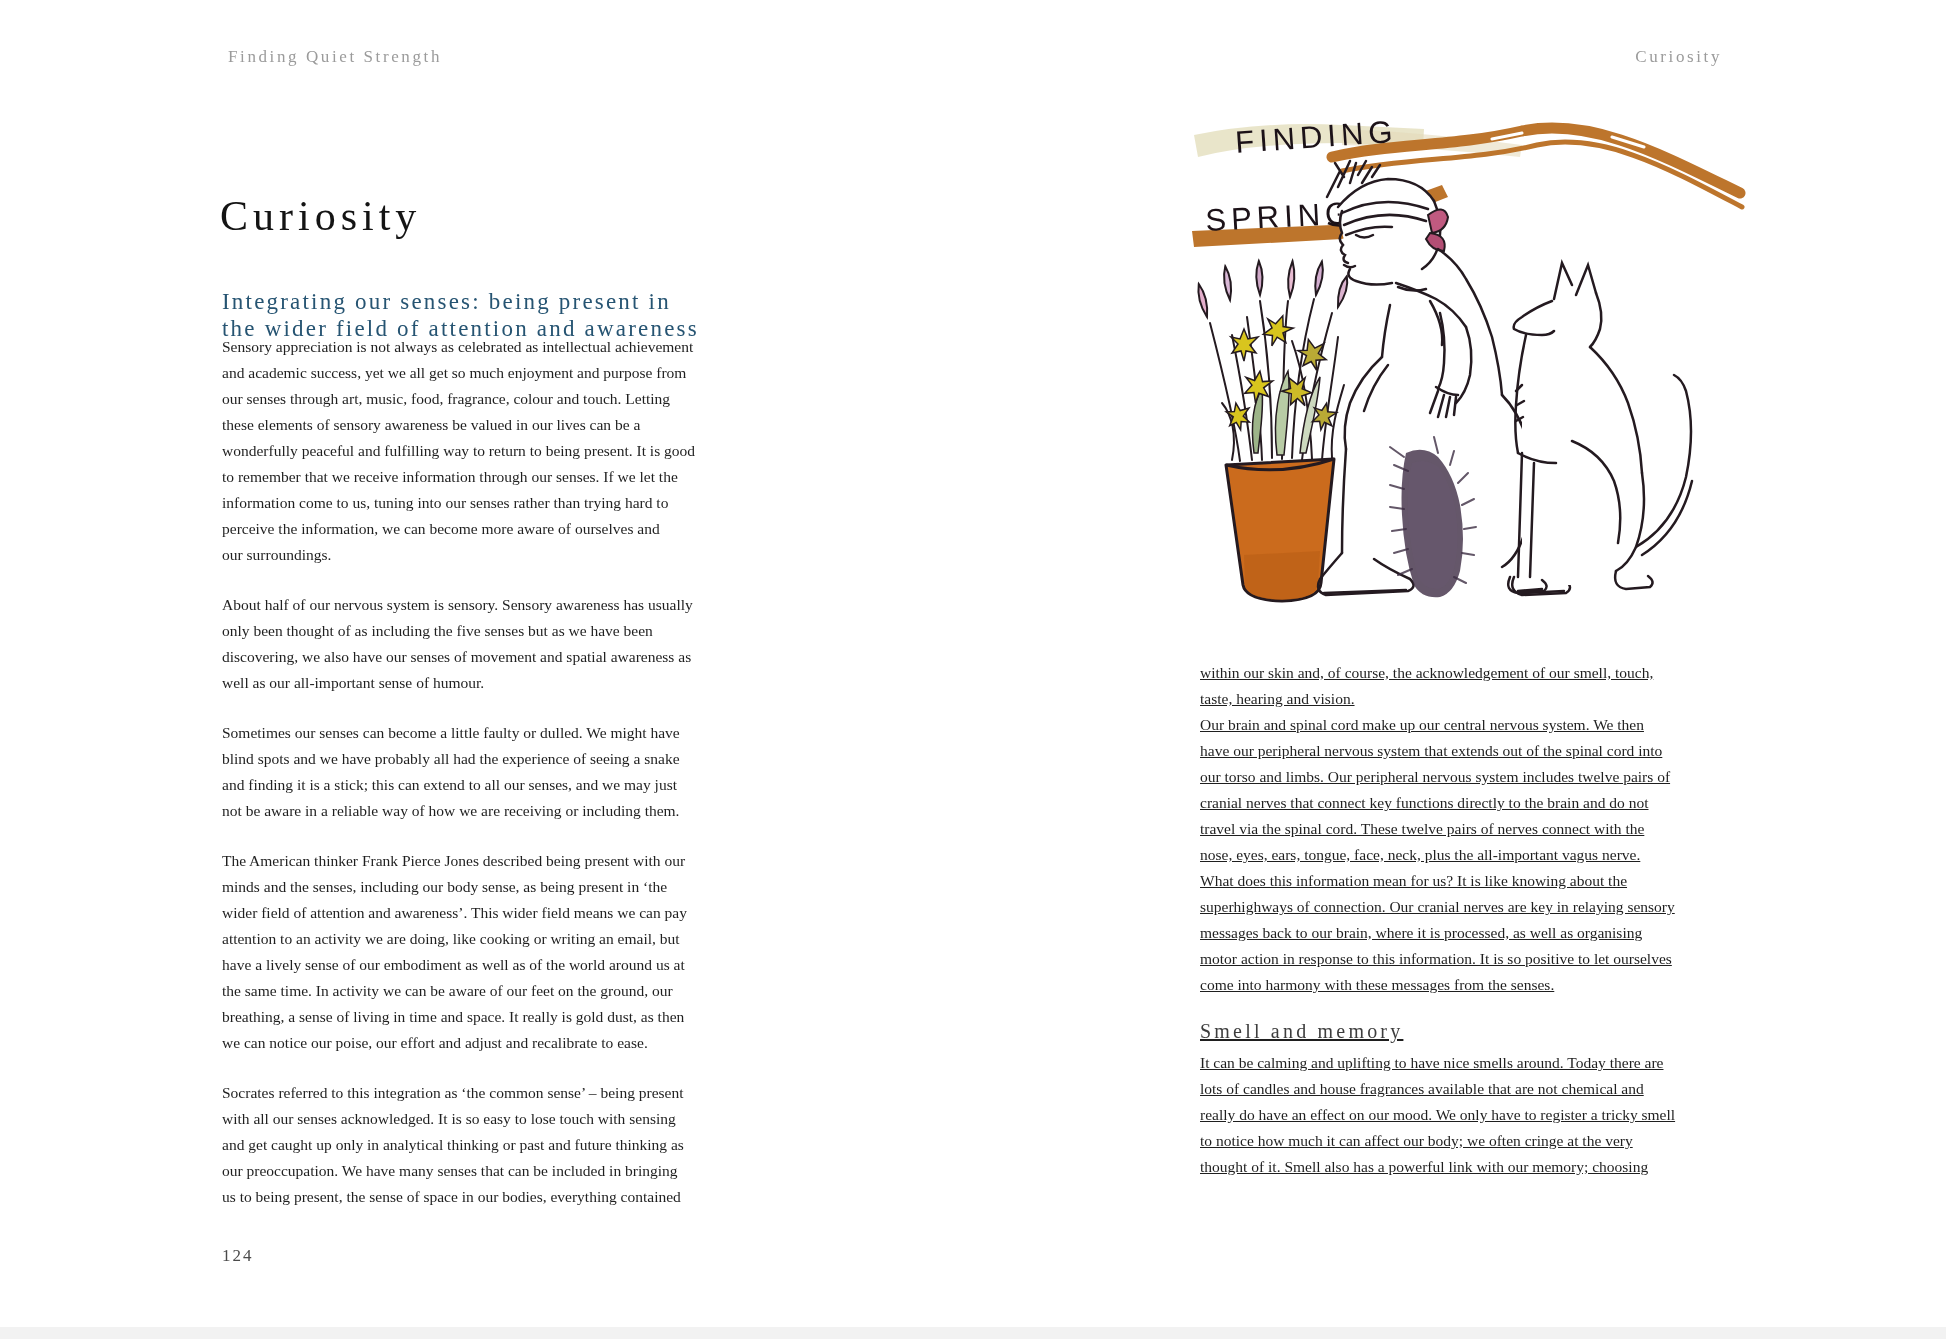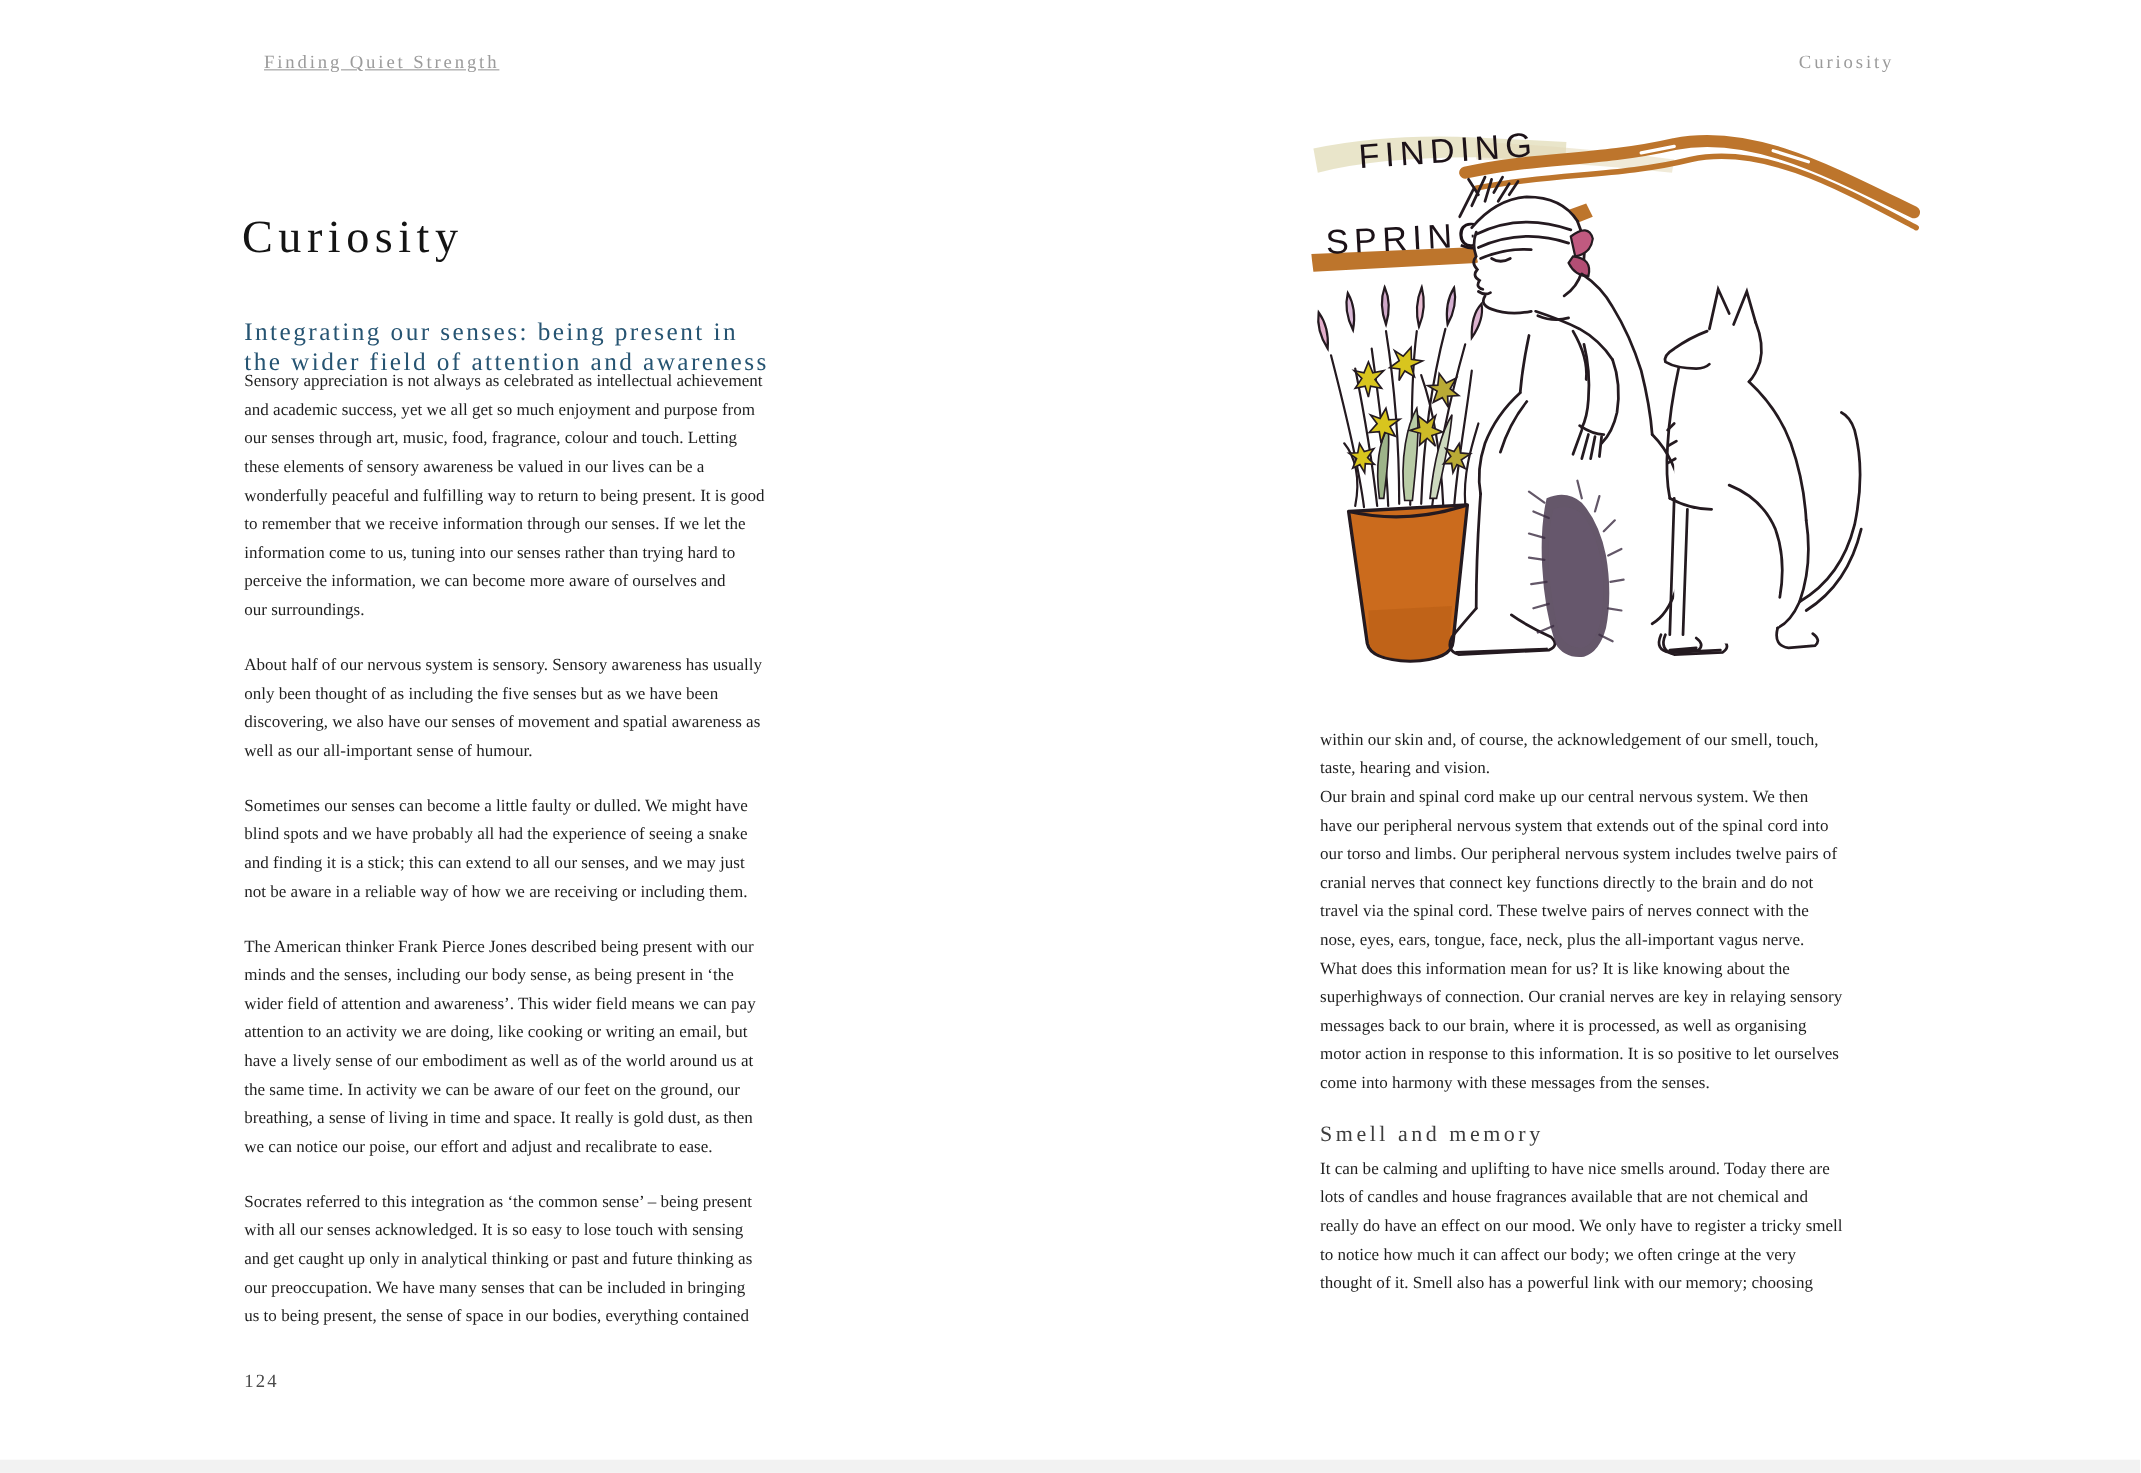--- a/index.html
+++ b/index.html
@@ -9,38 +9,38 @@
     background:#ffffff;
     font-family:"Liberation Serif", serif;
     color:#1f1f1f;
     overflow:hidden;
   }
   .running-head{
     position:absolute;top:47px;
     font-size:17px;letter-spacing:2.6px;
     color:#9b9b9b;
   }
-  .running-head.left{left:240px;text-decoration:underline;}
+  .running-head.left{left:228px;}
   .running-head.right{right:224px;text-align:right;}
   .chapter-title{
     position:absolute;left:220px;top:192px;
     font-size:42px;letter-spacing:5px;
     color:#141414;font-weight:400;
   }
   .section-heading{
     position:absolute;left:222px;top:288px;
     font-size:23px;line-height:27px;letter-spacing:2.2px;
     color:#265472;white-space:pre-line;font-weight:400;
   }
   .body-col{
     position:absolute;
     font-size:15.5px;line-height:26px;color:#1f1f1f;
   }
   .body-col.left{left:222px;top:334px;width:640px;}
-  .body-col.right{left:1200px;top:660px;width:600px;}
+  .body-col.right{left:1200px;top:660px;width:600px;text-decoration:underline;}
   .body-col p{white-space:pre-line;margin:0 0 24px 0;}
   .body-col p.flush{margin-bottom:0;}
   .sub-head{
     font-size:20px;line-height:30px;letter-spacing:3.2px;
     color:#3d3d3d;margin:18px 0 4px 0;font-weight:400;
   }
   .page-num{
     position:absolute;top:1246px;
     font-size:17px;letter-spacing:2px;color:#4a4a4a;
   }

